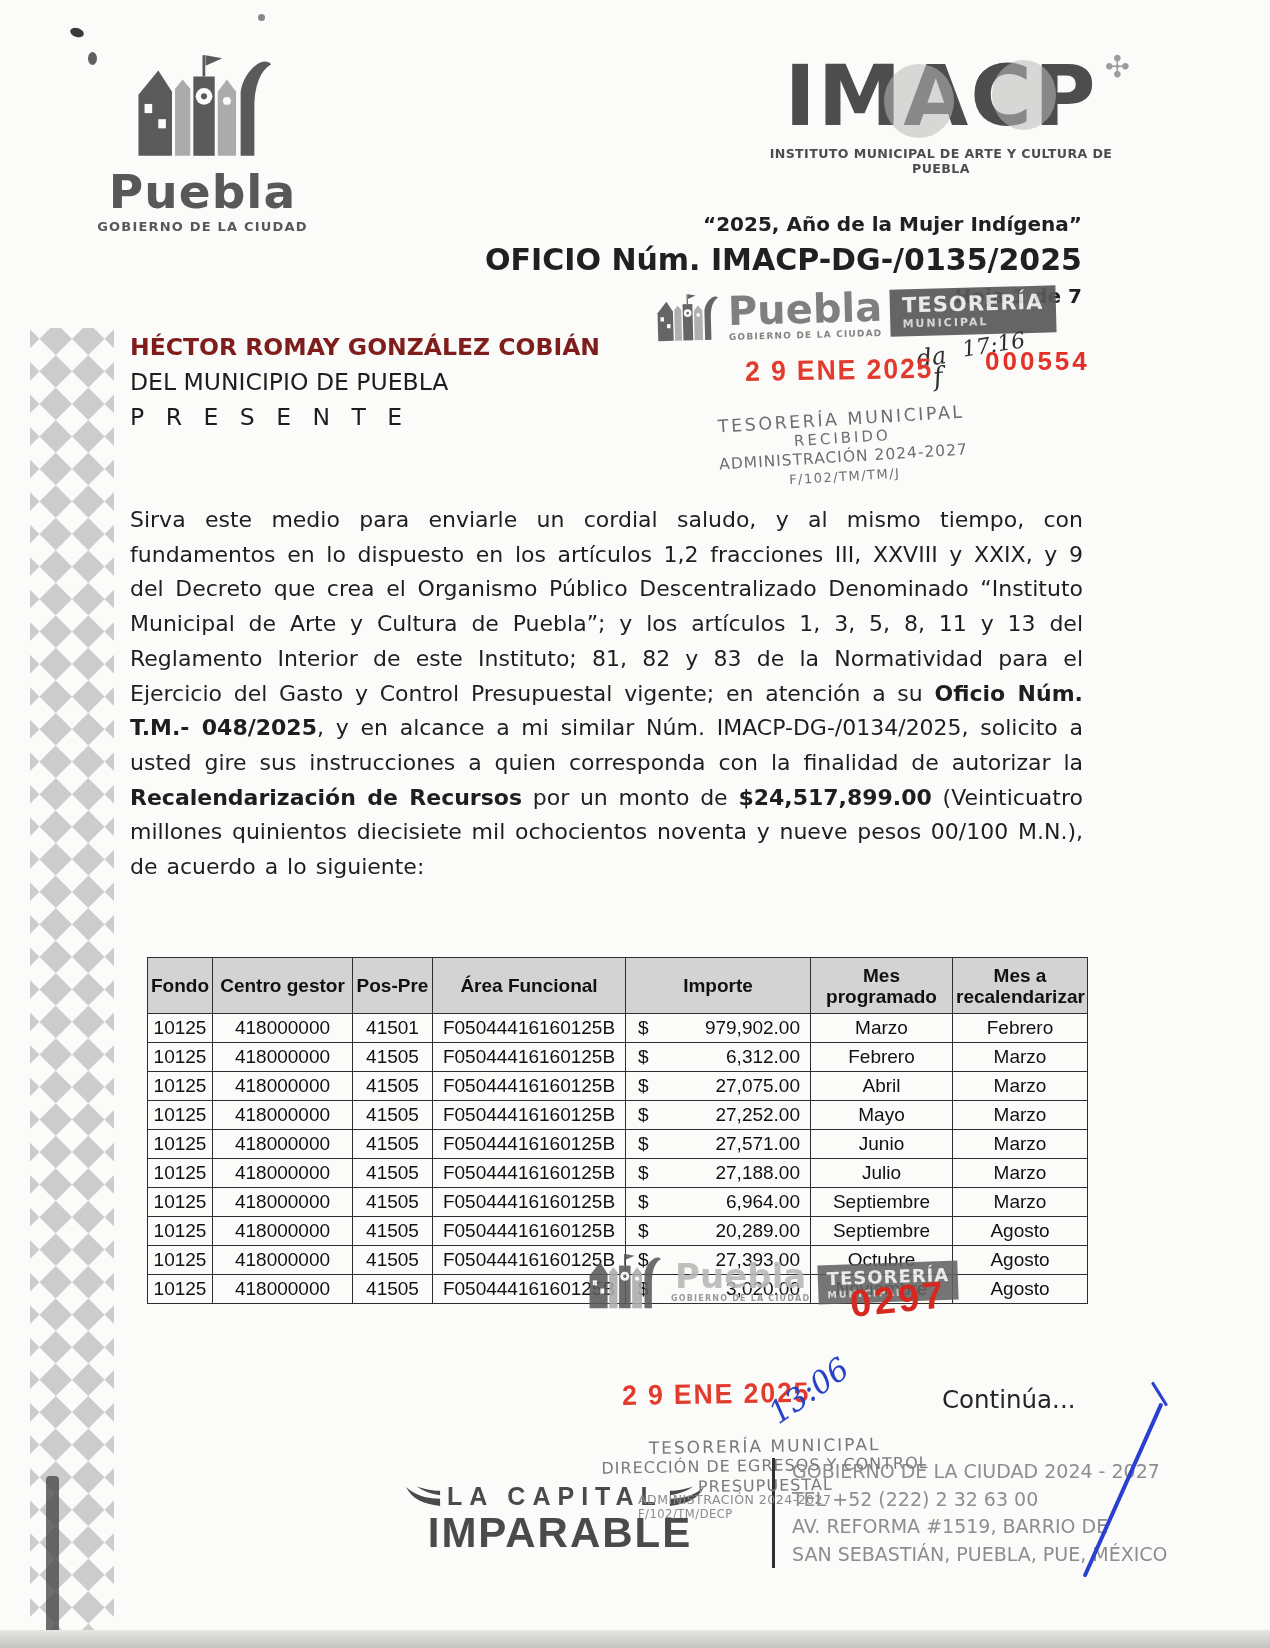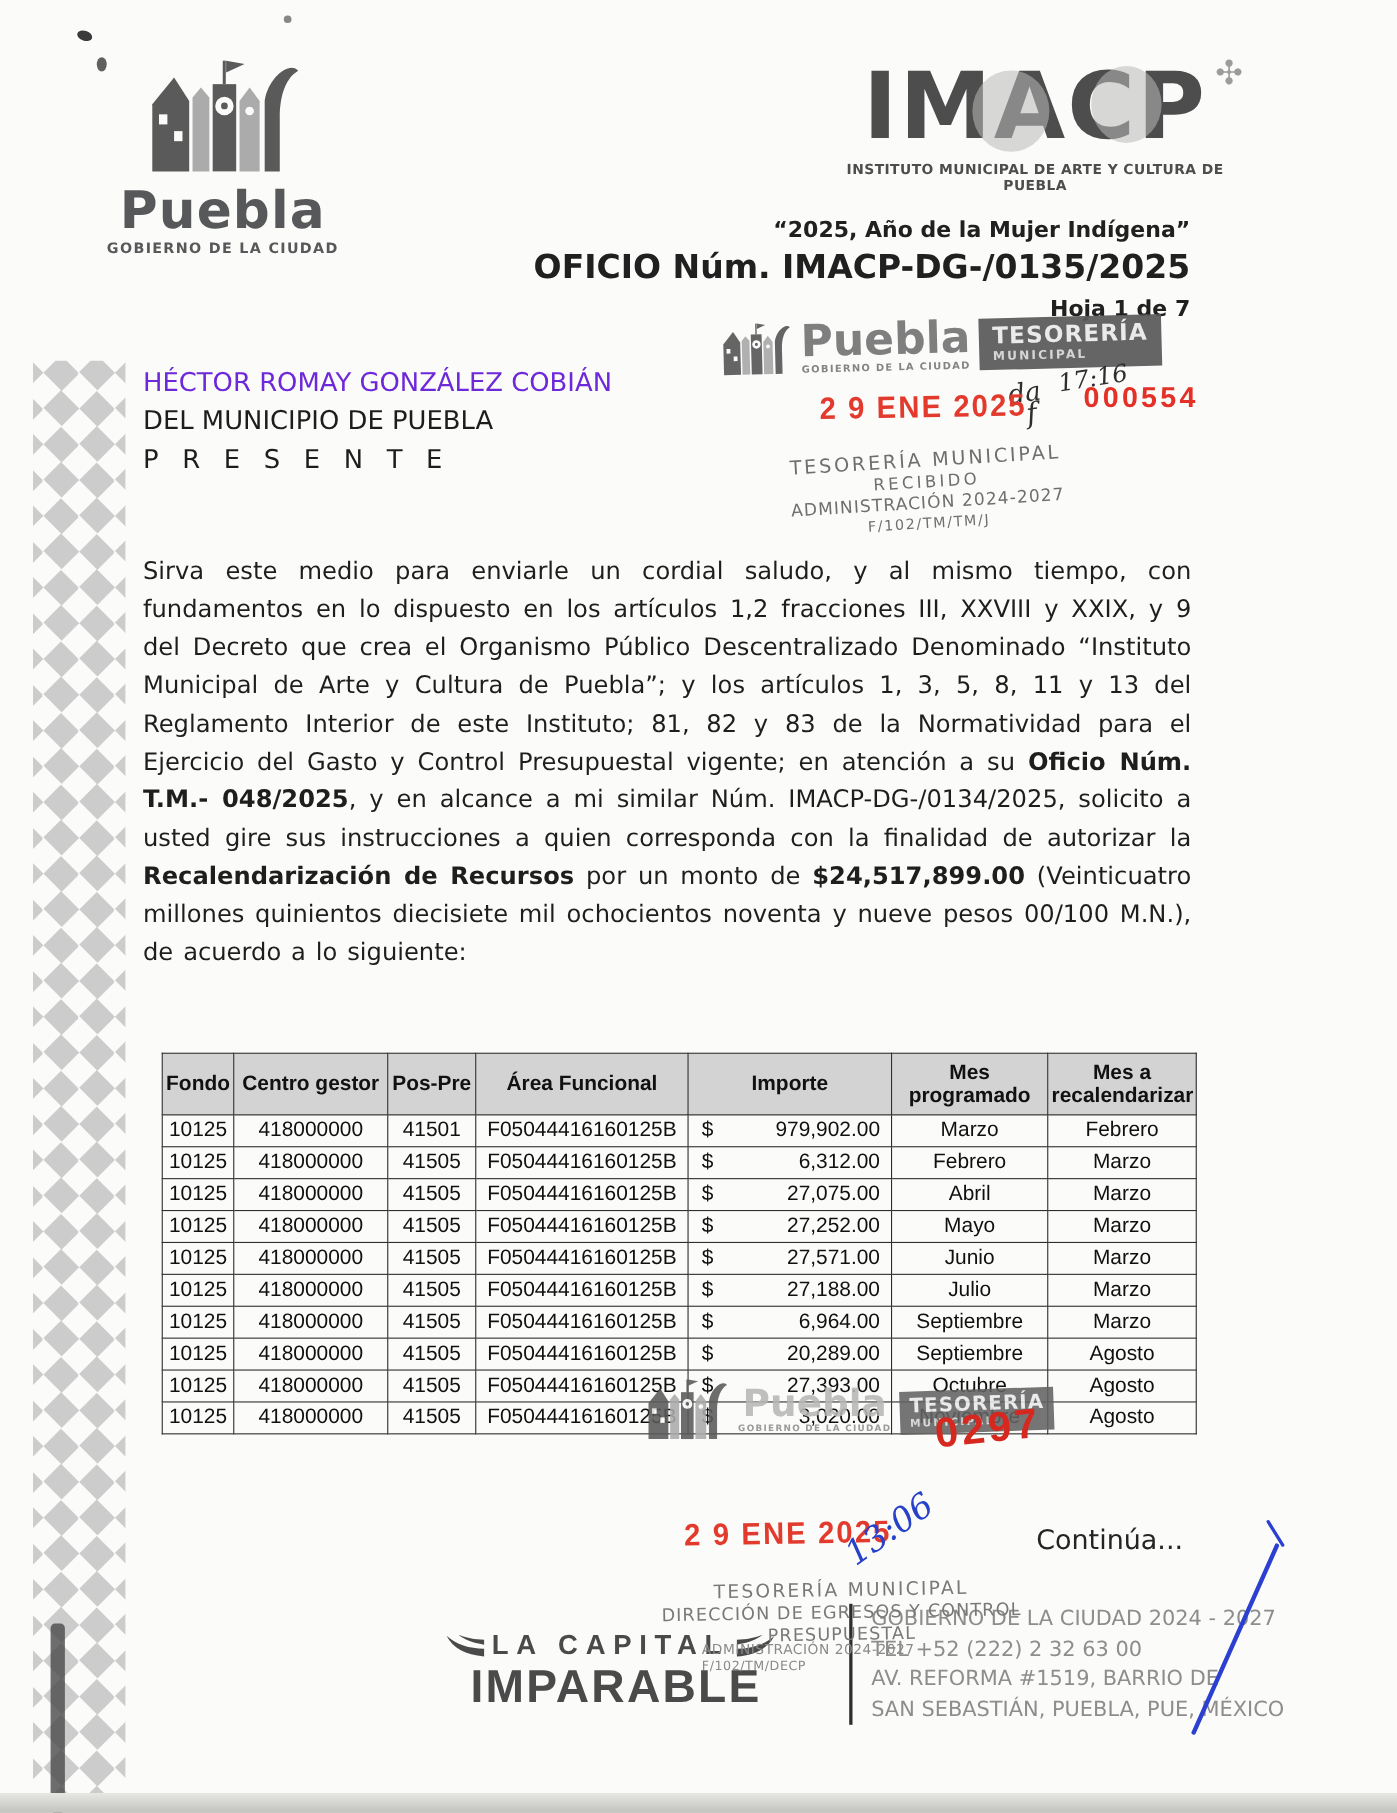--- a/index.html
+++ b/index.html
@@ -38,21 +38,21 @@
   .imacp-word { position:relative; font-size:84px; font-weight:800; color:#4d4d4d;
     letter-spacing:2px; line-height:1; font-family:"DejaVu Sans", sans-serif; }
   .imacp-blob { position:absolute; background:#b9b9b9; opacity:.55; border-radius:50%; }
   .imacp-blob.b1 { left:128px; top:10px; width:70px; height:74px; }
   .imacp-blob.b2 { left:236px; top:6px; width:64px; height:70px; }
   .imacp-flower { position:absolute; right:-6px; top:-2px; color:#9c9c9c; font-size:30px; }
   .imacp-tag { font-size:12.6px; font-weight:700; color:#4d4d4d; letter-spacing:.4px; margin-top:8px; }
 
   
   .hdr-right { position:absolute; right:188px; top:196px; text-align:right; color:#202020; }
-  .hdr-legend { font-size:20px; font-weight:700; }
+  .hdr-legend { font-size:20px; font-weight:700;margin-top:16px; }
   .hdr-oficio { font-size:30px; font-weight:700; margin-top:6px; }
   .hdr-hoja { font-size:20px; font-weight:700; margin-top:7px; }
 
   
   .stamp-top { position:absolute; left:652px; top:280px; width:530px; display:flex;
     align-items:center; transform:rotate(-1.5deg); opacity:.93; }
   .stamp-sky { width:70px; height:64px; flex:0 0 auto; }
   .stamp-mid { margin-left:6px; text-align:center; }
   .stamp-word { font-size:40px; font-weight:800; color:#767676; line-height:.9; }
   .stamp-word-tag { font-size:9px; font-weight:700; color:#7b7b7b; letter-spacing:1.2px; margin-top:3px; }
@@ -72,21 +72,21 @@
     font-weight:800; font-size:26px; color:#e33128; letter-spacing:3px; }
   .recv-lines { position:absolute; left:688px; top:410px; width:310px; text-align:center;
     color:#6f6f6f; transform:rotate(-3.5deg); line-height:19px; }
   .recv-lines .r1 { font-size:17.5px; letter-spacing:2.5px; }
   .recv-lines .r2 { font-size:15px; letter-spacing:3px; }
   .recv-lines .r3 { font-size:15.5px; letter-spacing:1px; }
   .recv-lines .r4 { font-size:13px; letter-spacing:1.5px; }
 
   
   .addressee { position:absolute; left:130px; top:330px; font-size:23.5px; line-height:35px; color:#1d1d1d; }
-  .addressee .name { font-weight:400; color:#6d28d9; }
+  .addressee .name { font-weight:700; color:#7f1d1d; }
   .addressee .sal { letter-spacing:7px; }
 
   
   .body-par { position:absolute; left:130px; top:503px; width:953px; font-size:22px;
     line-height:34.7px; text-align:justify; color:#1e1e1e; word-spacing:2px; }
   .body-par b { font-weight:800; }
 
   
   .tbl-wrap { position:absolute; left:147px; top:957px; }
   table { border-collapse:collapse; table-layout:fixed; width:940px;

